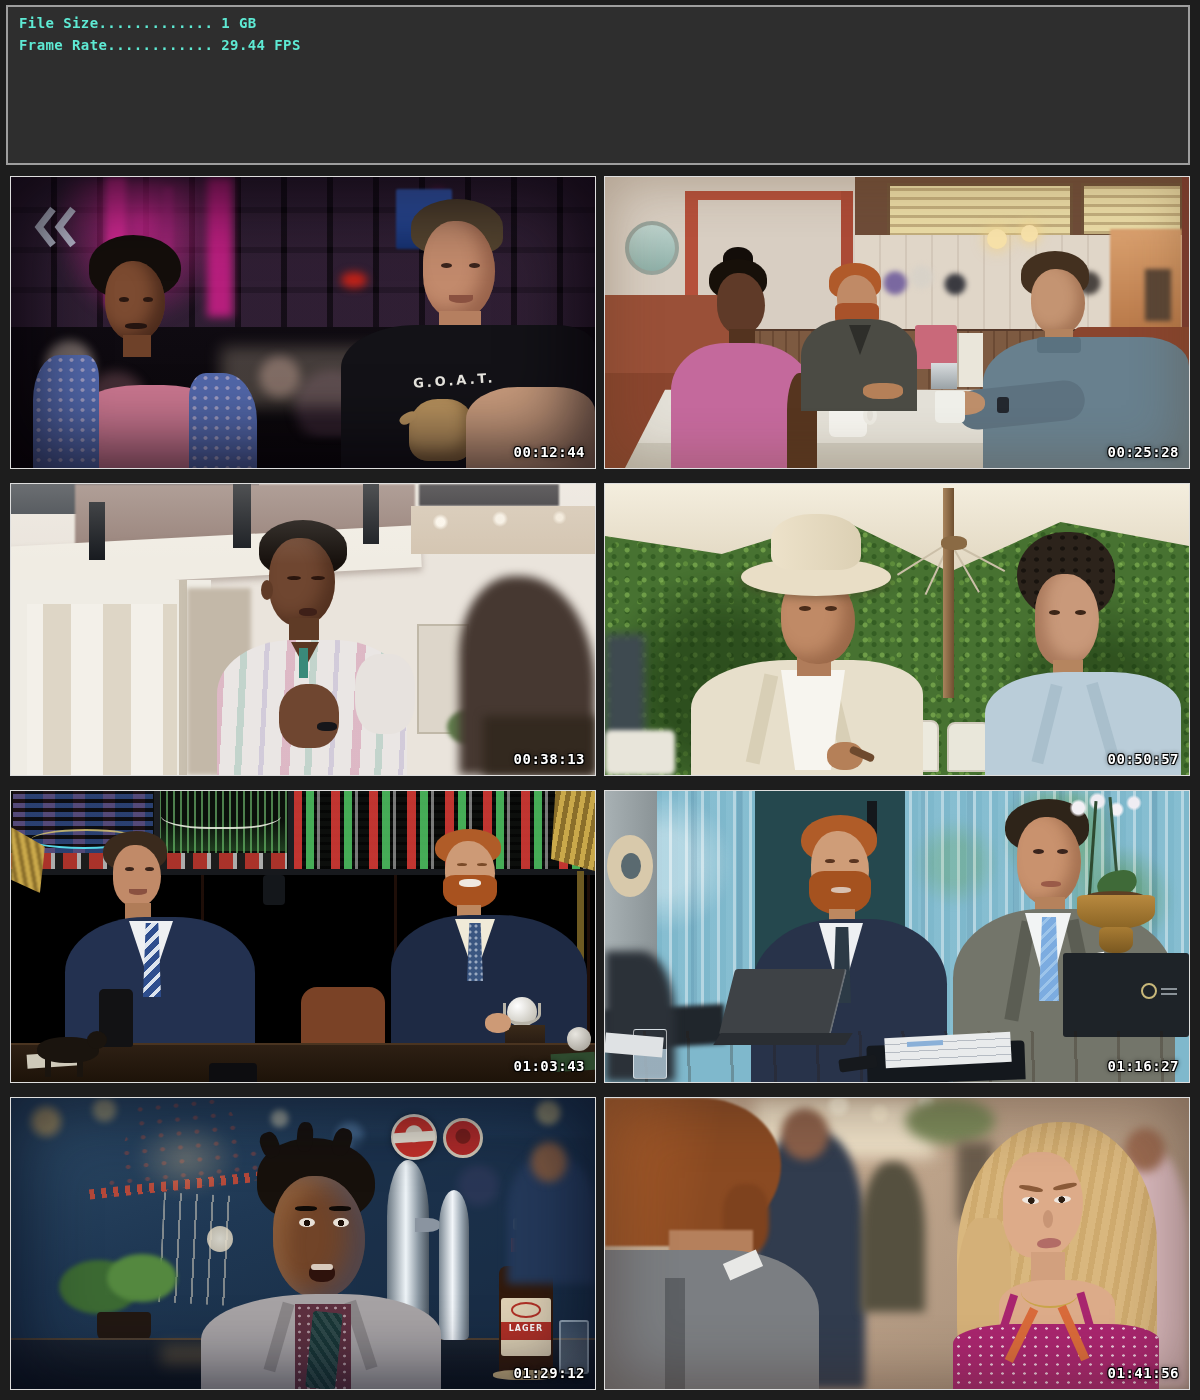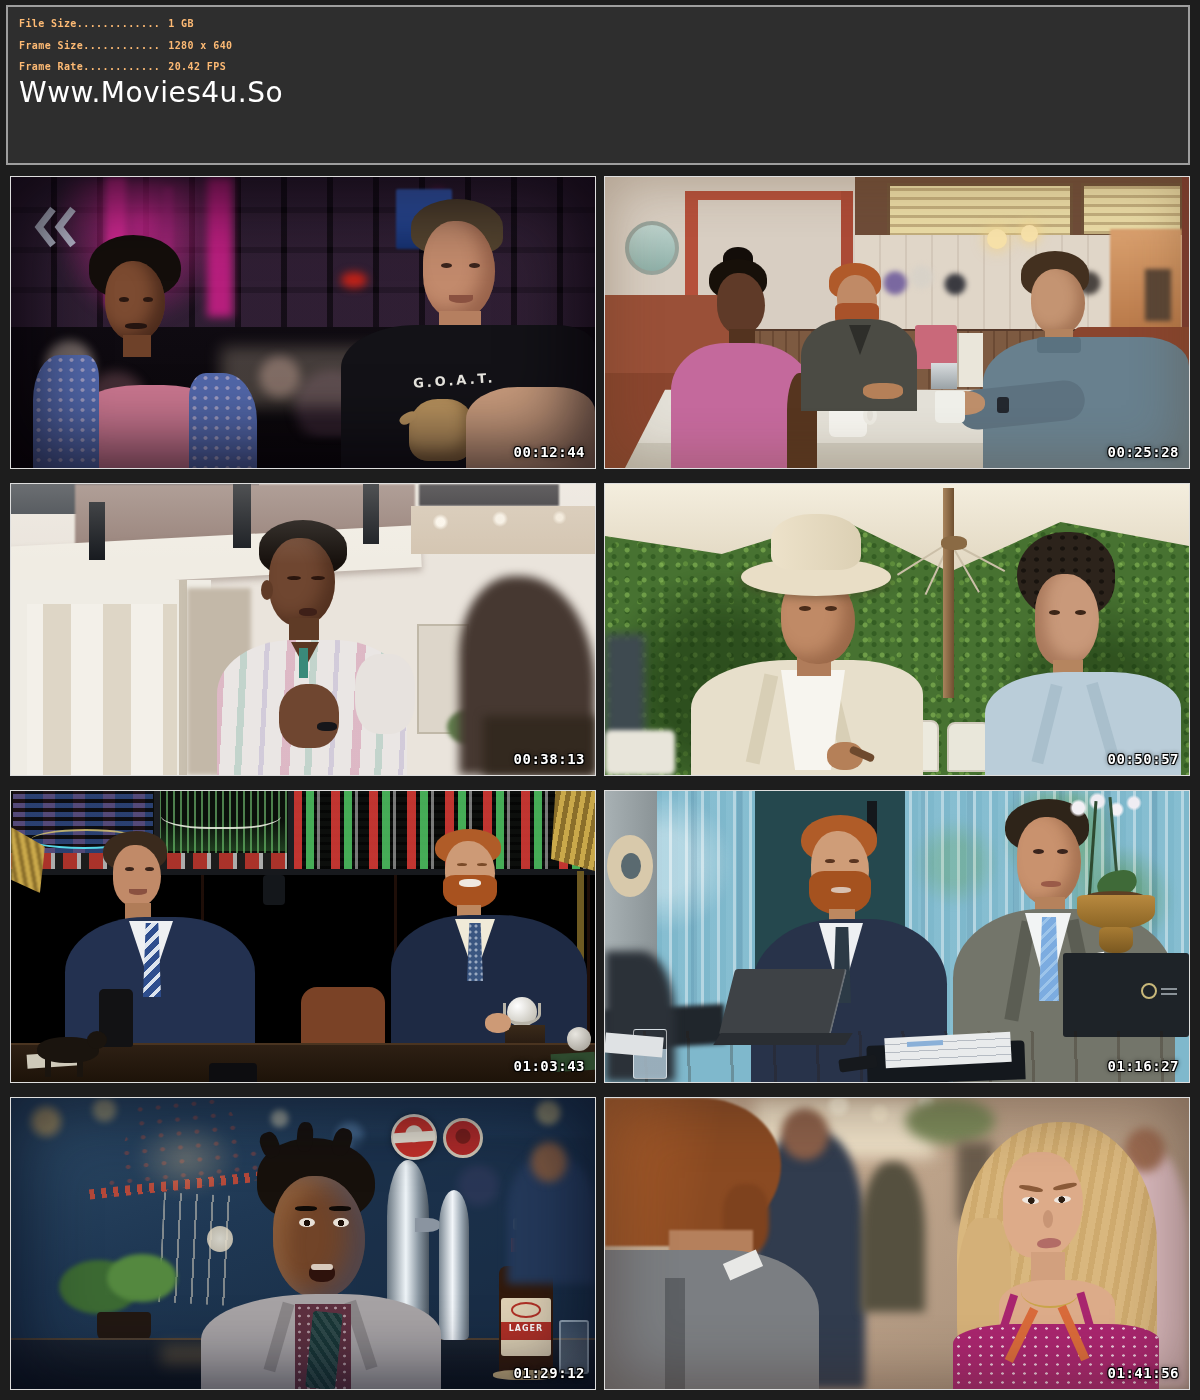--- a/index.html
+++ b/index.html
@@ -1,44 +1,42 @@
 <!DOCTYPE html>
 <html><head>
 <meta charset="utf-8">
 <style>
   html,body{margin:0;padding:0;background:#1e1e1e;}
   .page{position:relative;width:1200px;height:1400px;background:#1d1d1d;overflow:hidden;
         font-family:"DejaVu Sans",sans-serif;}
   .e{position:absolute;}
   .info-box{position:absolute;left:6px;top:5px;width:1184px;height:160px;background:#2e2e2e;
             border:2px solid #9e9e9e;box-sizing:border-box;padding:6px 0 0 11px;}
-  .info-line{font-family:"DejaVu Sans Mono",monospace;font-weight:bold;color:#fdba74;
-             font-size:10px;line-height:21.5px;letter-spacing:.4px;white-space:pre;}
+  .info-line{font-family:"DejaVu Sans Mono",monospace;font-weight:bold;color:#5eead4;
+             font-size:14px;line-height:21.5px;letter-spacing:.4px;white-space:pre;}
   .info-line .val{padding-left:8px;}
   .watermark{font-family:"DejaVu Sans",sans-serif;color:#ffffff;font-size:28px;line-height:30px;
              letter-spacing:.5px;margin-top:0;}
   .shot{position:absolute;width:584px;height:291px;border:1px solid #dedede;background:#000;overflow:hidden;}
   .ts{position:absolute;right:10px;bottom:8px;font-family:"DejaVu Sans Mono",monospace;font-weight:bold;
       font-size:14px;color:#ffffff;letter-spacing:.5px;
       text-shadow:-1px -1px 0 rgba(0,0,0,.9),1px -1px 0 rgba(0,0,0,.9),-1px 1px 0 rgba(0,0,0,.9),1px 1px 0 rgba(0,0,0,.9),0 0 5px rgba(0,0,0,.9);}
   .goat{position:absolute;left:402px;top:196px;color:#e8e6e0;font-family:"DejaVu Sans",sans-serif;
         font-weight:bold;font-size:13px;letter-spacing:3px;transform:rotate(-4deg);}
   .lager{position:absolute;left:490px;top:226px;width:50px;text-align:center;color:#fff;
          font-family:"DejaVu Sans",sans-serif;font-weight:bold;font-size:8px;letter-spacing:1px;}
 </style>
 </head>
 <body>
 
 <div class="page">
 
   <div class="info-box">
     <div class="info-line"><span>File Size</span><span>.............</span><span class="val">1 GB</span></div>
-    <div class="info-line"><span>Frame Size</span><span>............</span><span class="val">1280 x 640</span></div>
-    <div class="info-line"><span>Frame Rate</span><span>............</span><span class="val">20.42 FPS</span></div>
-    <div class="watermark">Www.Movies4u.So</div>
+    <div class="info-line"><span>Frame Rate</span><span>............</span><span class="val">29.44 FPS</span></div>
   </div>
 
   <div class="shot" style="left:10px;top:176px;">
     <i class="e" style="left:0;top:0;width:584px;height:291px;background:linear-gradient(180deg,#15101a 0%,#0e0a10 60%,#0a0709 100%);"></i>
     <i class="e" style="left:0;top:0;width:584px;height:150px;background-color:#171019;background-image:repeating-linear-gradient(90deg,rgba(55,35,60,.55) 0 40px,rgba(10,6,12,.6) 40px 46px),repeating-linear-gradient(0deg,rgba(55,35,60,.45) 0 34px,rgba(8,5,10,.55) 34px 40px);"></i>
     <i class="e" style="left:40px;top:0;width:180px;height:150px;background:radial-gradient(ellipse at 50% 30%,rgba(230,40,160,.8),rgba(230,40,160,0) 70%);filter:blur(6px);"></i>
     <i class="e" style="left:95px;top:0;width:20px;height:130px;background:#e02a9a;opacity:.75;filter:blur(3px);"></i>
     <i class="e" style="left:152px;top:10px;width:10px;height:100px;background:#a02478;opacity:.6;filter:blur(2px);"></i>
     <i class="e" style="left:196px;top:0;width:26px;height:140px;background:#d81f8f;opacity:.8;filter:blur(4px);"></i>
     <i class="e" style="left:420px;top:10px;width:14px;height:110px;background:#7a1a58;opacity:.5;filter:blur(3px);"></i>

